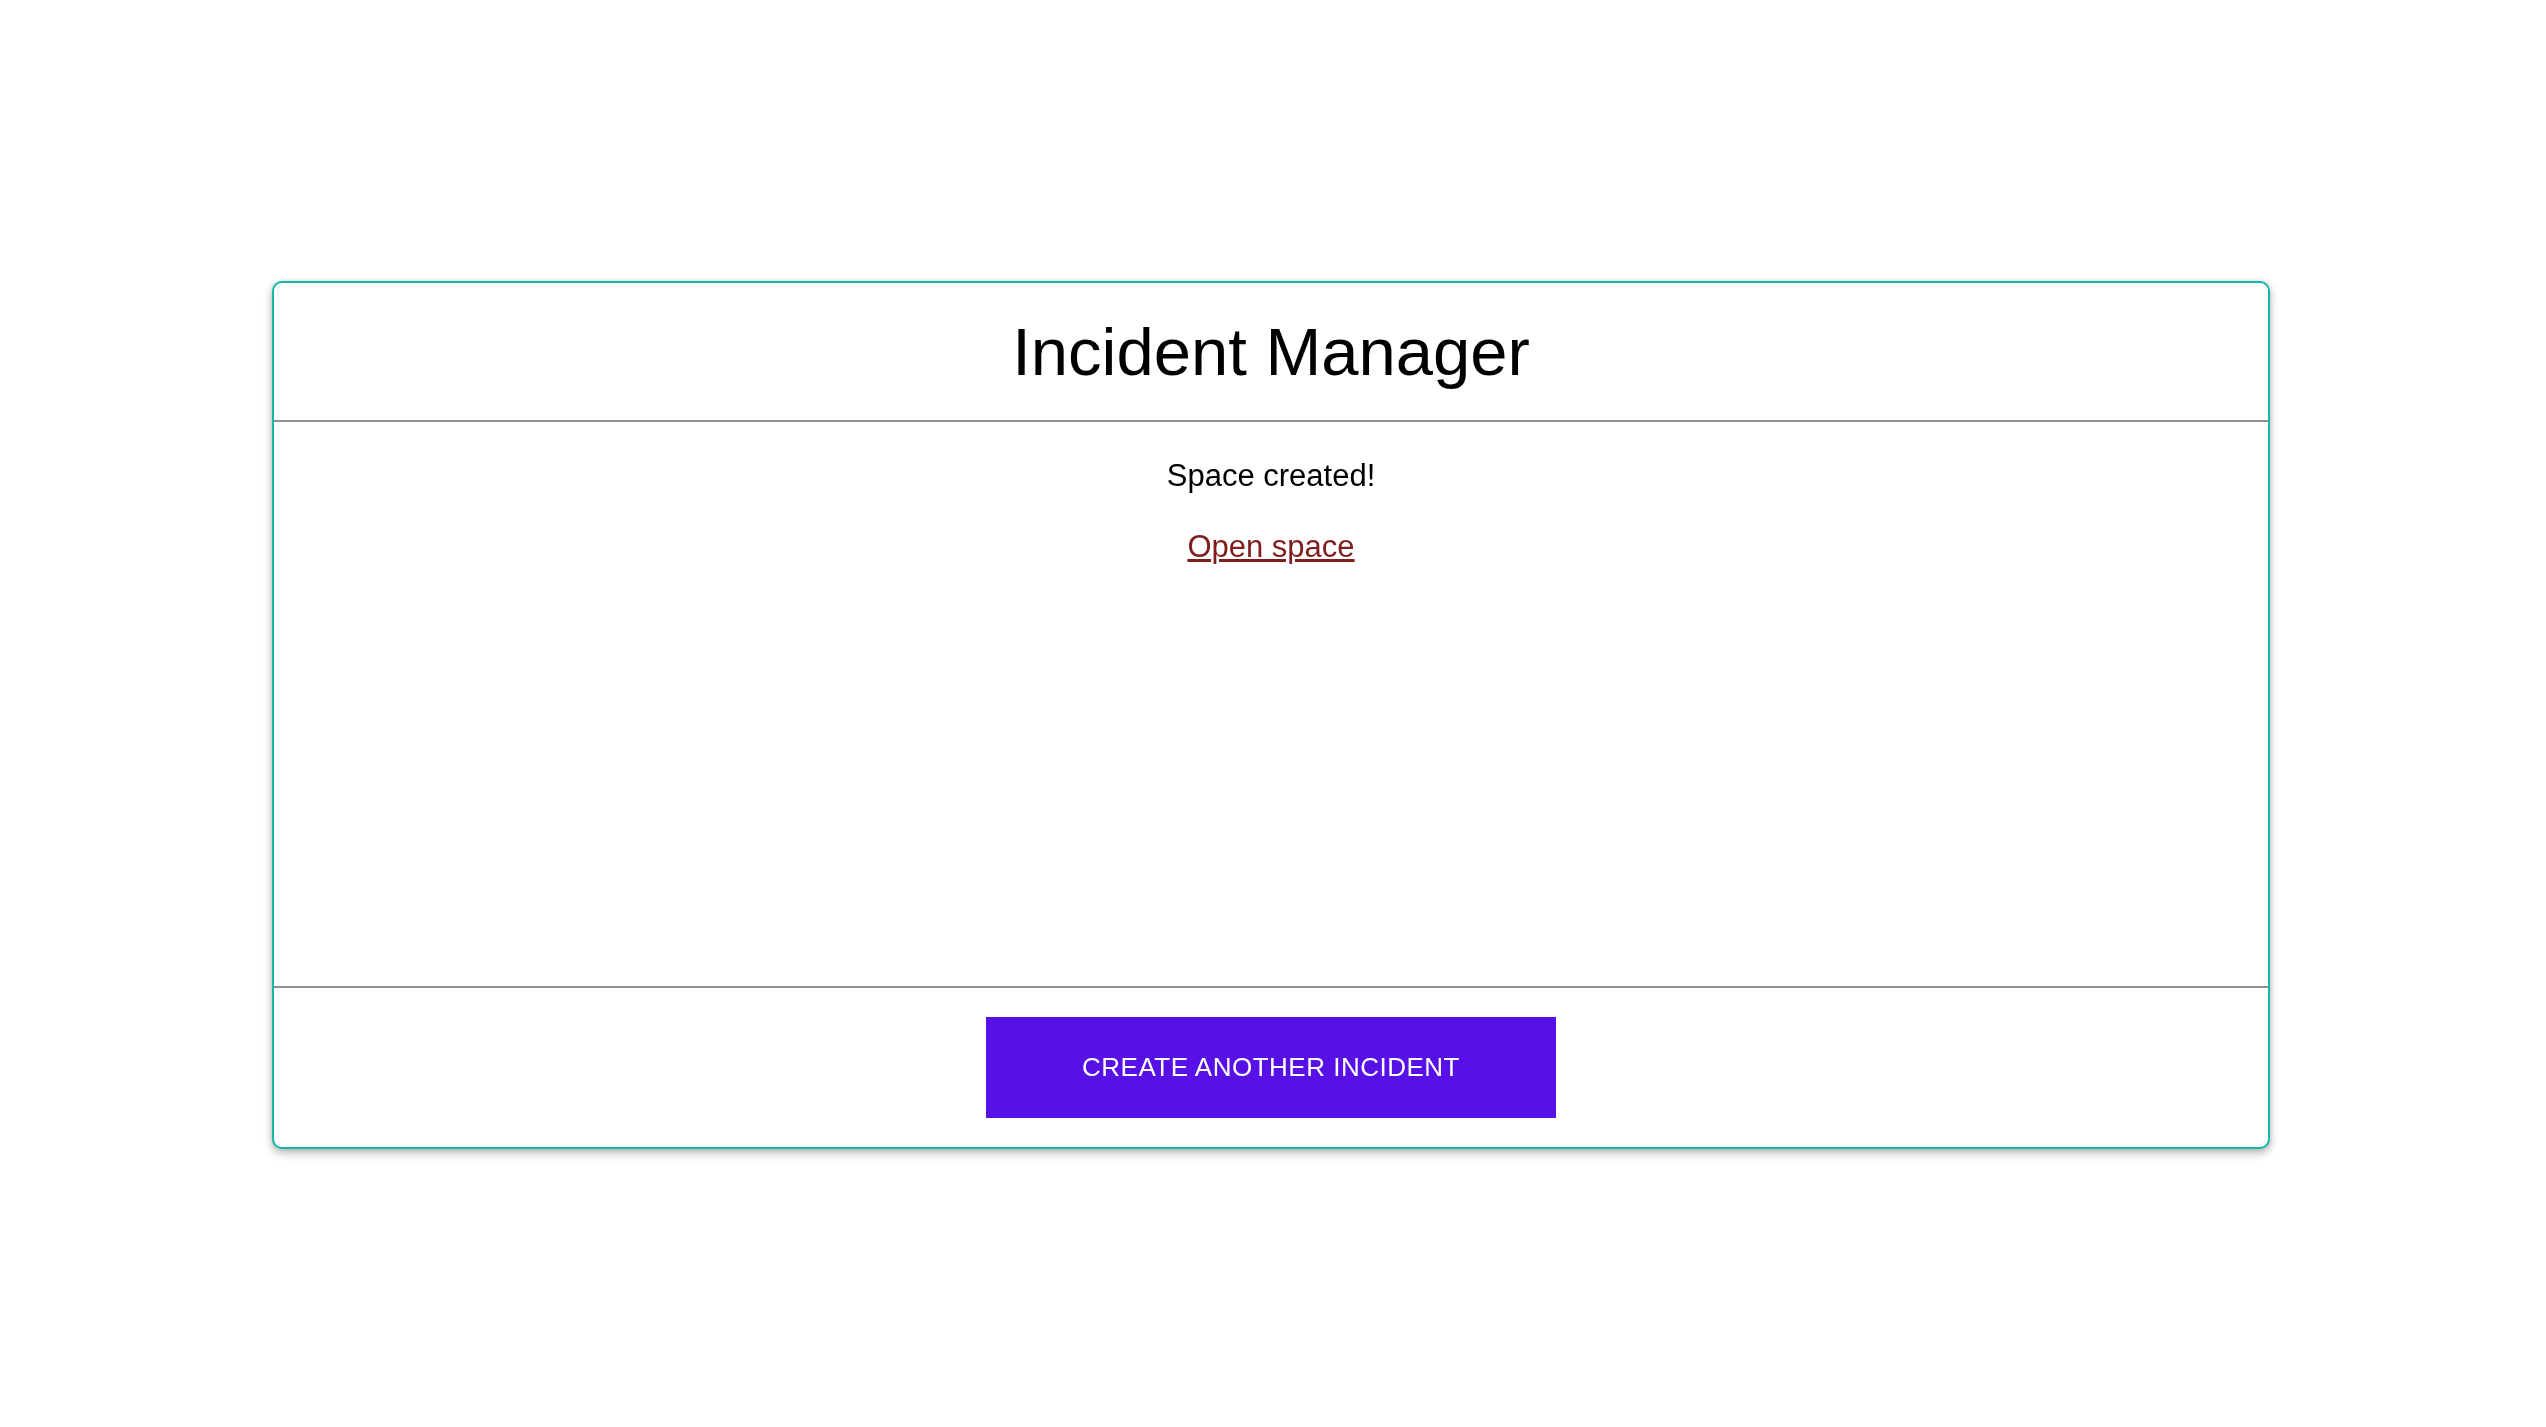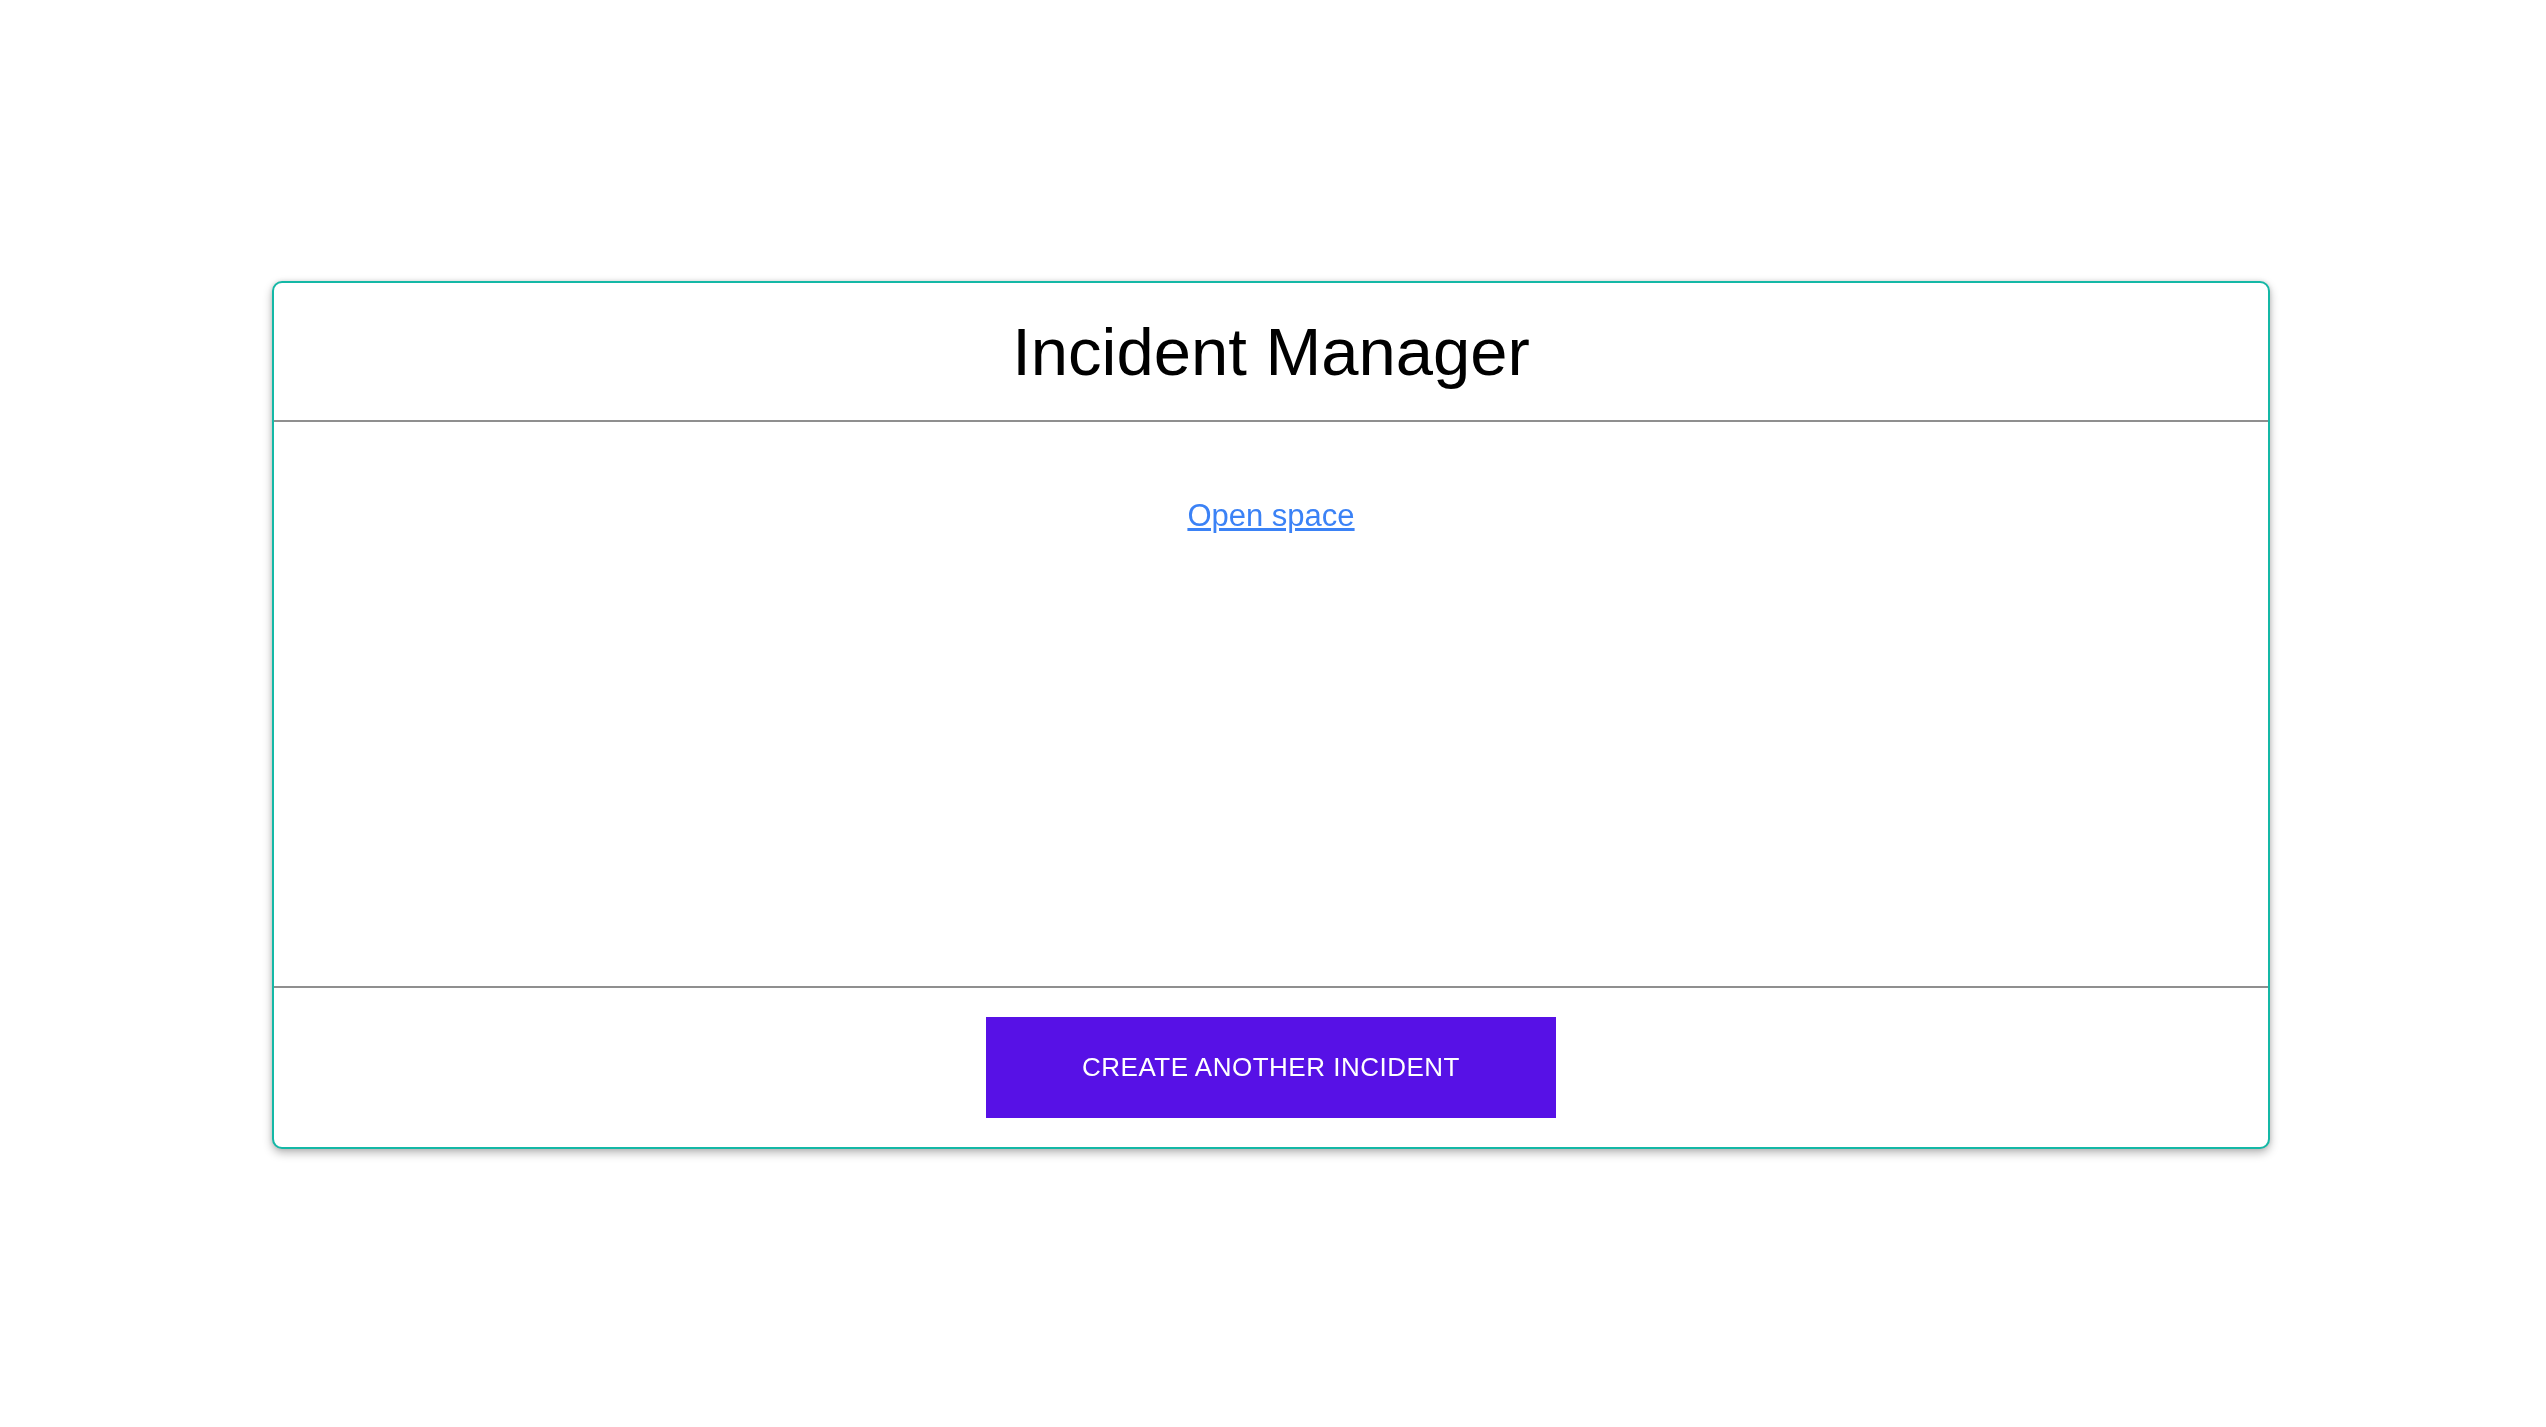--- a/index.html
+++ b/index.html
@@ -64,21 +64,21 @@
     font-size: 31px;
     line-height: 1;
     color: #000000;
   }
 
   .open-link {
     display: inline-block;
     margin-top: 40px;
     font-size: 31px;
     line-height: 1;
-    color: #3b82f6;
+    color: #7f1d1d;
     text-decoration: underline;
     cursor: pointer;
   }
 
   .card-actions {
     flex: 0 0 159px;
     display: flex;
     align-items: center;
     justify-content: center;
   }
@@ -106,20 +106,21 @@
 <div class="page">
   <div class="card">
 
     <div class="card-header">
       <h1 class="title">Incident Manager</h1>
     </div>
 
     <div class="divider"></div>
 
     <div class="card-content">
+      <p class="status">Space created!</p>
       <a class="open-link" href="#">Open space</a>
     </div>
 
     <div class="divider"></div>
 
     <div class="card-actions">
       <button class="create-btn">CREATE ANOTHER INCIDENT</button>
     </div>
 
   </div>

